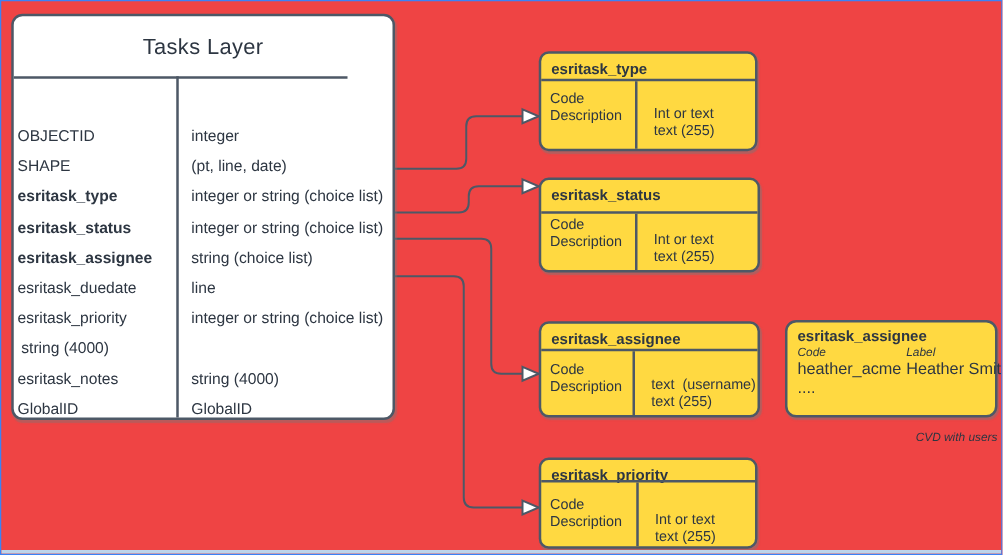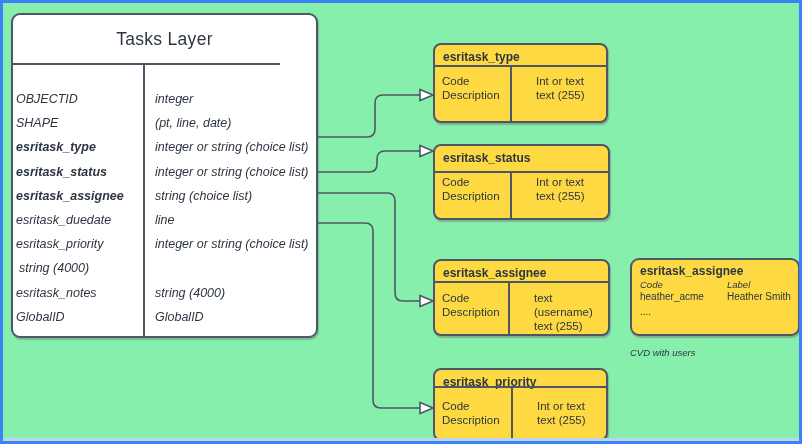--- a/index.html
+++ b/index.html
@@ -1,51 +1,51 @@
 <!DOCTYPE html>
 <html><head>
 <meta charset="utf-8">
 <style>
   html,body{margin:0;padding:0;background:#fff;}
   body{font-family:"Liberation Sans","DejaVu Sans",sans-serif;color:#2d3642;}
   .canvas{
-    position:relative;width:802px;height:444px;background:#86efac;
-    border:3px solid #3b82f6;box-sizing:border-box;overflow:hidden;
+    position:relative;width:802px;height:444px;background:#ef4444;
+    border:1px solid #3b82f6;box-sizing:border-box;overflow:hidden;
   }
   .bottom-edge{position:absolute;left:0;right:0;bottom:0;height:3px;background:#bdd4ea;}
 
   
   .main-box{
     position:absolute;left:8px;top:10px;width:307px;height:325px;
     background:#fff;border:2px solid #4d5866;border-radius:9px;
     box-sizing:border-box;box-shadow:1px 2px 1px rgba(120,120,120,.45);
   }
   .main-title{
     position:absolute;left:0;right:0;top:0;height:48px;
     display:flex;align-items:center;justify-content:center;
     font-size:17.5px;letter-spacing:.3px;
   }
   .main-hdiv{position:absolute;left:0;top:48px;width:267px;height:2px;background:#4d5866;}
   .main-vdiv{position:absolute;left:130px;top:48px;bottom:0;width:2px;background:#4d5866;}
-  .fields{position:absolute;left:0;right:0;top:72px;font-style:italic;}
+  .fields{position:absolute;left:0;right:0;top:84px;}
   .frow{display:flex;align-items:center;height:24.2px;font-size:12.5px;}
   .fname{width:136px;padding-left:3px;box-sizing:border-box;white-space:nowrap;}
   .ftype{padding-left:6px;white-space:nowrap;}
   .b{font-weight:bold;}
 
   
   .domain-box{
     position:absolute;background:#ffd941;border:2px solid #4d5866;border-radius:8px;
     box-sizing:border-box;box-shadow:1px 2px 1px rgba(120,120,120,.5);
   }
   .dtitle{font-size:12px;font-weight:bold;padding:5px 0 0 8px;white-space:nowrap;}
   .dbody{position:absolute;left:0;right:0;bottom:0;border-top:2px solid #4d5866;display:flex;}
   .dcol{font-size:11.5px;line-height:14px;box-sizing:border-box;white-space:pre-wrap;}
   .dcol.left{width:77px;border-right:2px solid #4d5866;padding-left:7px;flex:none;}
-  .dcol.right{padding-left:24px;flex:1;}
+  .dcol.right{padding-left:13px;flex:1;margin-top:12px;}
 
   .box-type{left:430px;top:40px;width:175px;height:80px;}
   .box-type .dbody{top:20px;}  .box-type .dcol{padding-top:7px;}
   .box-status{left:430px;top:141px;width:177px;height:76px;}
   .box-status .dbody{top:25px;} .box-status .dcol{padding-top:2px;}
   .box-assignee{left:430px;top:256px;width:177px;height:77px;}
   .box-assignee .dbody{top:20px;} .box-assignee .dcol{padding-top:8px;}
   .box-assignee .dcol.left{width:75px;}
   .box-priority{left:430px;top:365px;width:175px;height:73px;}
   .box-priority .dbody{top:16px;} .box-priority .dcol{padding-top:11px;}
@@ -53,25 +53,25 @@
 
   
   .cvd-box{
     position:absolute;left:627px;top:255px;width:170px;height:78px;
     background:#ffd941;border:2px solid #4d5866;border-radius:9px;
     box-sizing:border-box;box-shadow:1px 2px 1px rgba(120,120,120,.5);
     padding:4px 0 0 8px;
   }
   .cvd-title{font-size:12px;font-weight:bold;}
   .cvd-hdr{display:flex;font-size:9.5px;font-style:italic;margin-top:1px;}
-  .cvd-row{display:flex;font-size:10px;line-height:14.5px;}
+  .cvd-row{display:flex;font-size:13px;line-height:14.5px;}
   .c1{width:87px;flex:none;white-space:nowrap;}
   .c2{white-space:nowrap;}
   .cvd-caption{
-    position:absolute;left:627px;top:344px;width:170px;text-align:left;
+    position:absolute;left:627px;top:344px;width:170px;text-align:right;
     font-size:9.5px;font-style:italic;
   }
 
   .edges{position:absolute;left:0;top:0;width:802px;height:444px;pointer-events:none;}
 </style>
 </head>
 <body>
 
 <div class="canvas">
 

